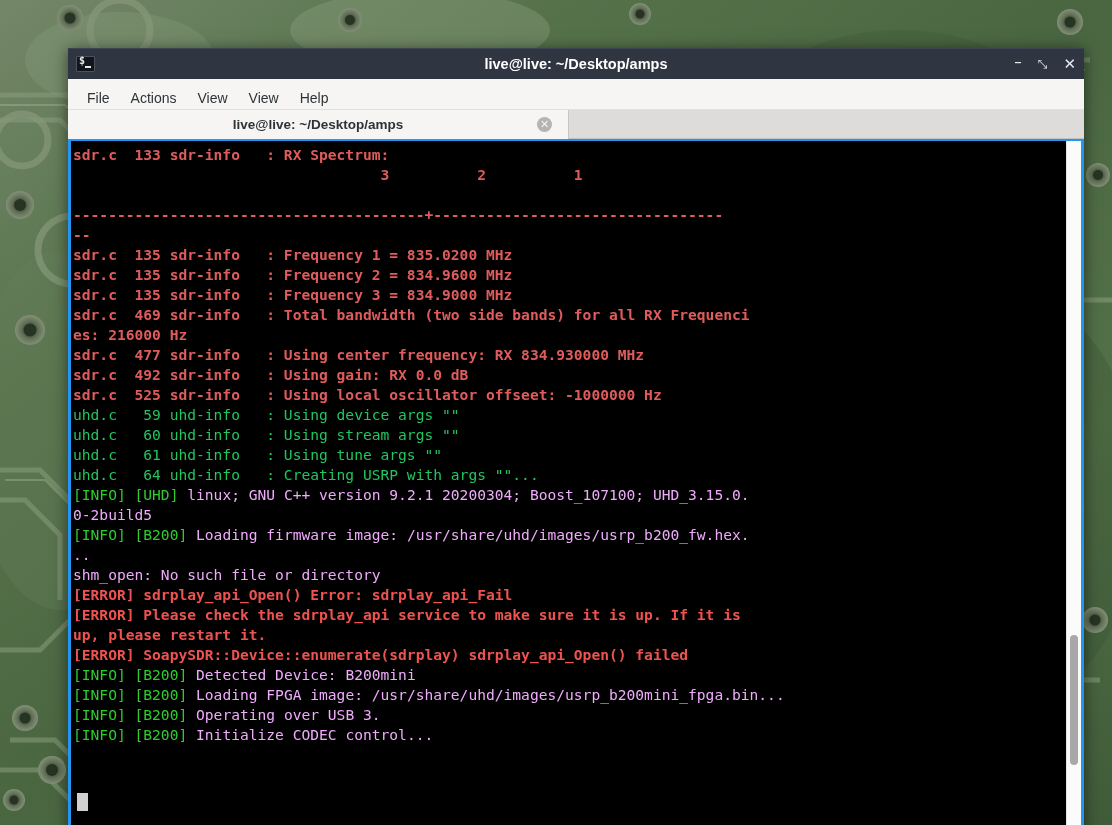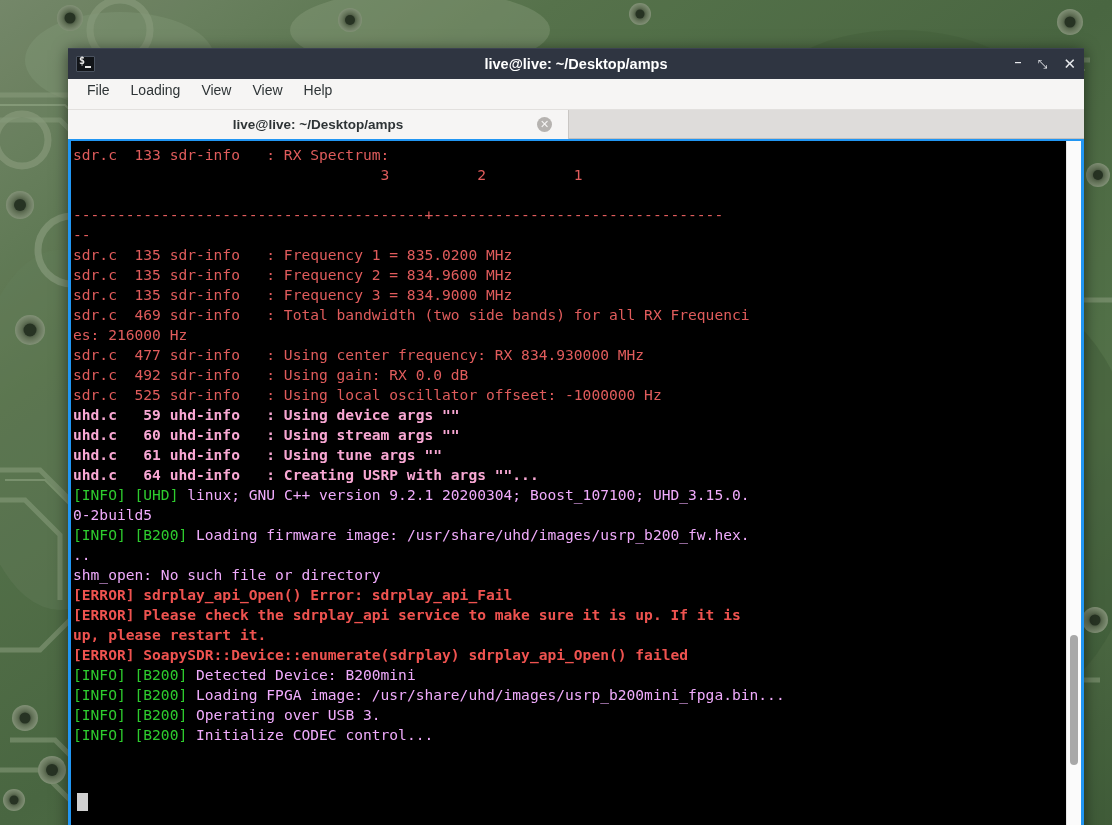--- a/index.html
+++ b/index.html
@@ -98,21 +98,21 @@
   }
   .wc-min { font-size: 15px; margin-top: -4px; }
   .wc-max { font-size: 12px; }
   .wc-close { font-size: 15px; font-weight: bold; }
 
   
   #menubar {
     height: 30px;
     background: #f6f5f4;
     display: flex;
-    align-items: flex-start;
+    align-items: flex-end;
     padding-left: 10px;
     gap: 3px;
     flex: none;
     border-bottom: 1px solid #e2e0de;
   }
   .menu-item {
     font-size: 14px;
     color: #2e3436;
     padding: 3px 9px;
     font-family: "Liberation Sans", sans-serif;
@@ -182,22 +182,22 @@
     padding: 4px 0 0 2px;
     font-family: "DejaVu Sans Mono", monospace;
     font-size: 14.6px;
     line-height: 20px;
     white-space: pre;
     overflow: hidden;
   }
   .ln { display: block; height: 20px; }
 
   
-  .c-red      { color: #e05c5c; font-weight: normal; }
-  .c-magenta  { color: #f9a8d4; font-weight: bold; }
+  .c-red      { color: #e05c5c; font-weight: bold; }
+  .c-magenta  { color: #22c55e; font-weight: normal; }
   .c-green    { color: #2ecc2e; margin-top: 28px; }
   .c-white    { color: #f0abfc; }
   .c-errred   { color: #ef5350; font-weight: bold; text-align: center; }
 
   #cursor {
     position: absolute;
     left: 6px;
     bottom: 30px;
     width: 11px;
     height: 18px;
@@ -323,21 +323,21 @@
     <div id="title-text">live@live: ~/Desktop/amps</div>
     <div id="win-controls">
       <span class="wc wc-min">–</span>
       <span class="wc wc-max">⤡</span>
       <span class="wc wc-close">✕</span>
     </div>
   </div>
 
   <div id="menubar">
     <div class="menu-item">File</div>
-    <div class="menu-item">Loading</div>
+    <div class="menu-item">Actions</div>
     <div class="menu-item">View</div>
     <div class="menu-item">View</div>
     <div class="menu-item">Help</div>
   </div>
 
   <div id="tabbar">
     <div id="tab-active">
       <span id="tab-label">live@live: ~/Desktop/amps</span>
       <span id="tab-close">✕</span>
     </div>

